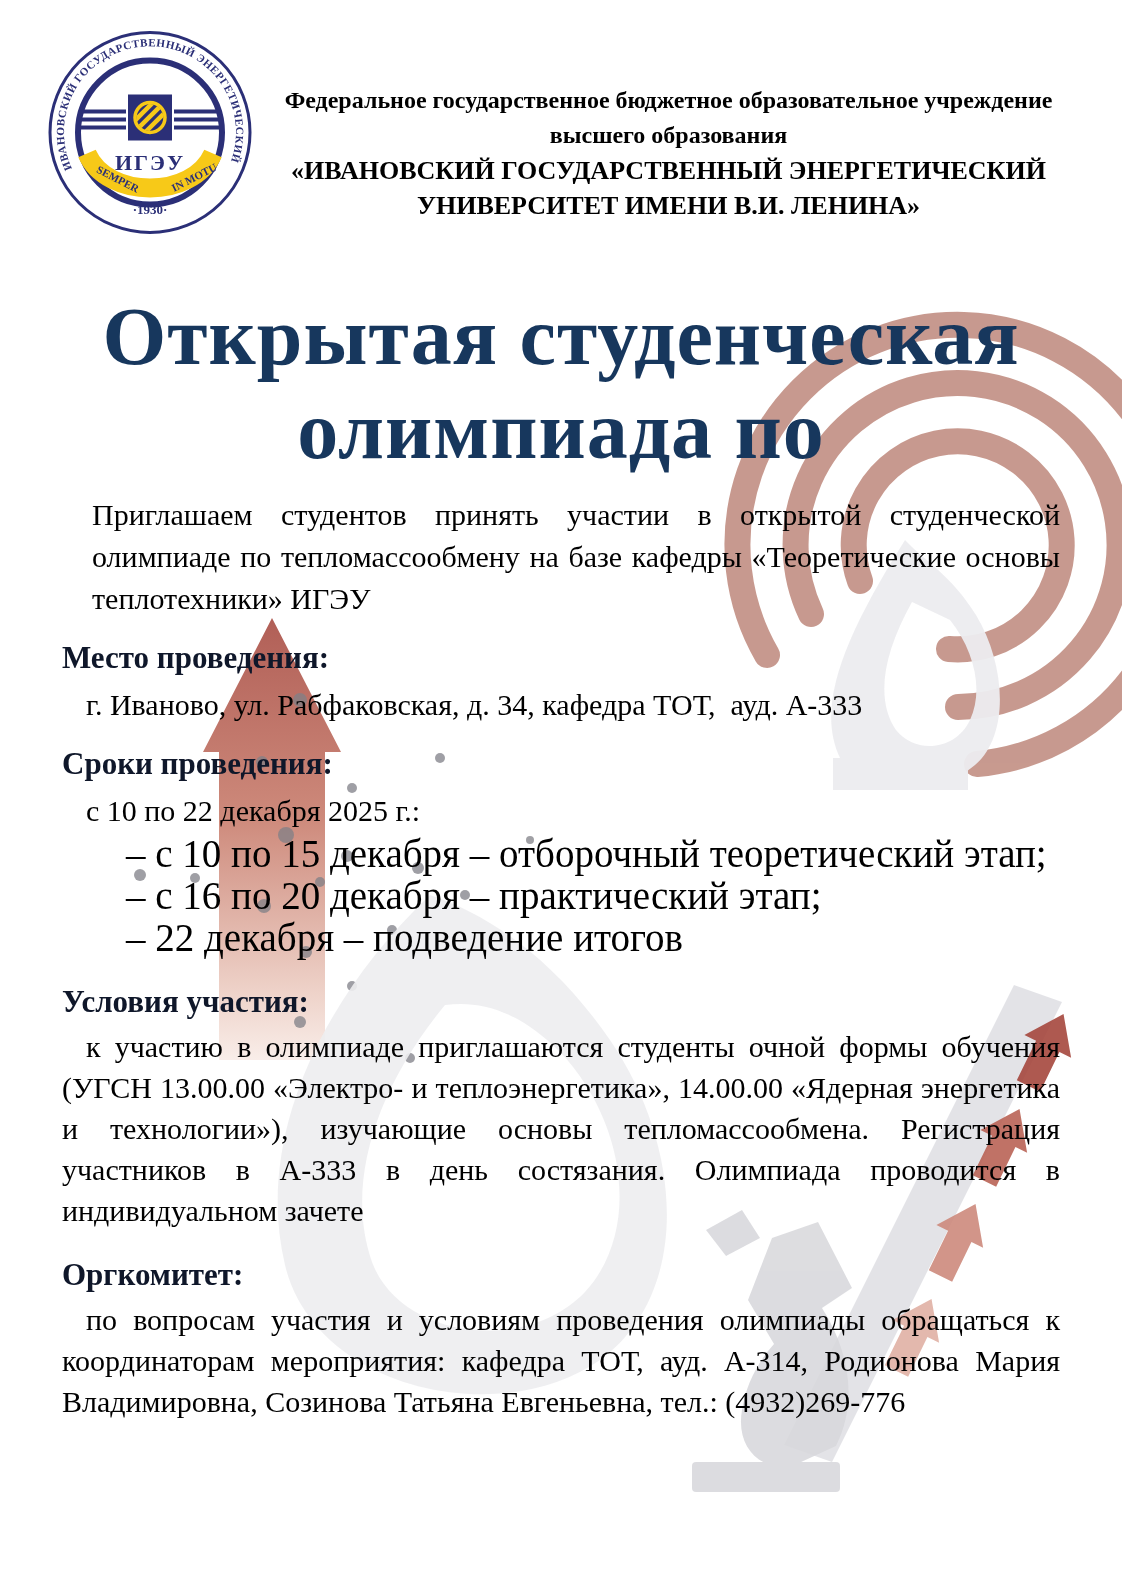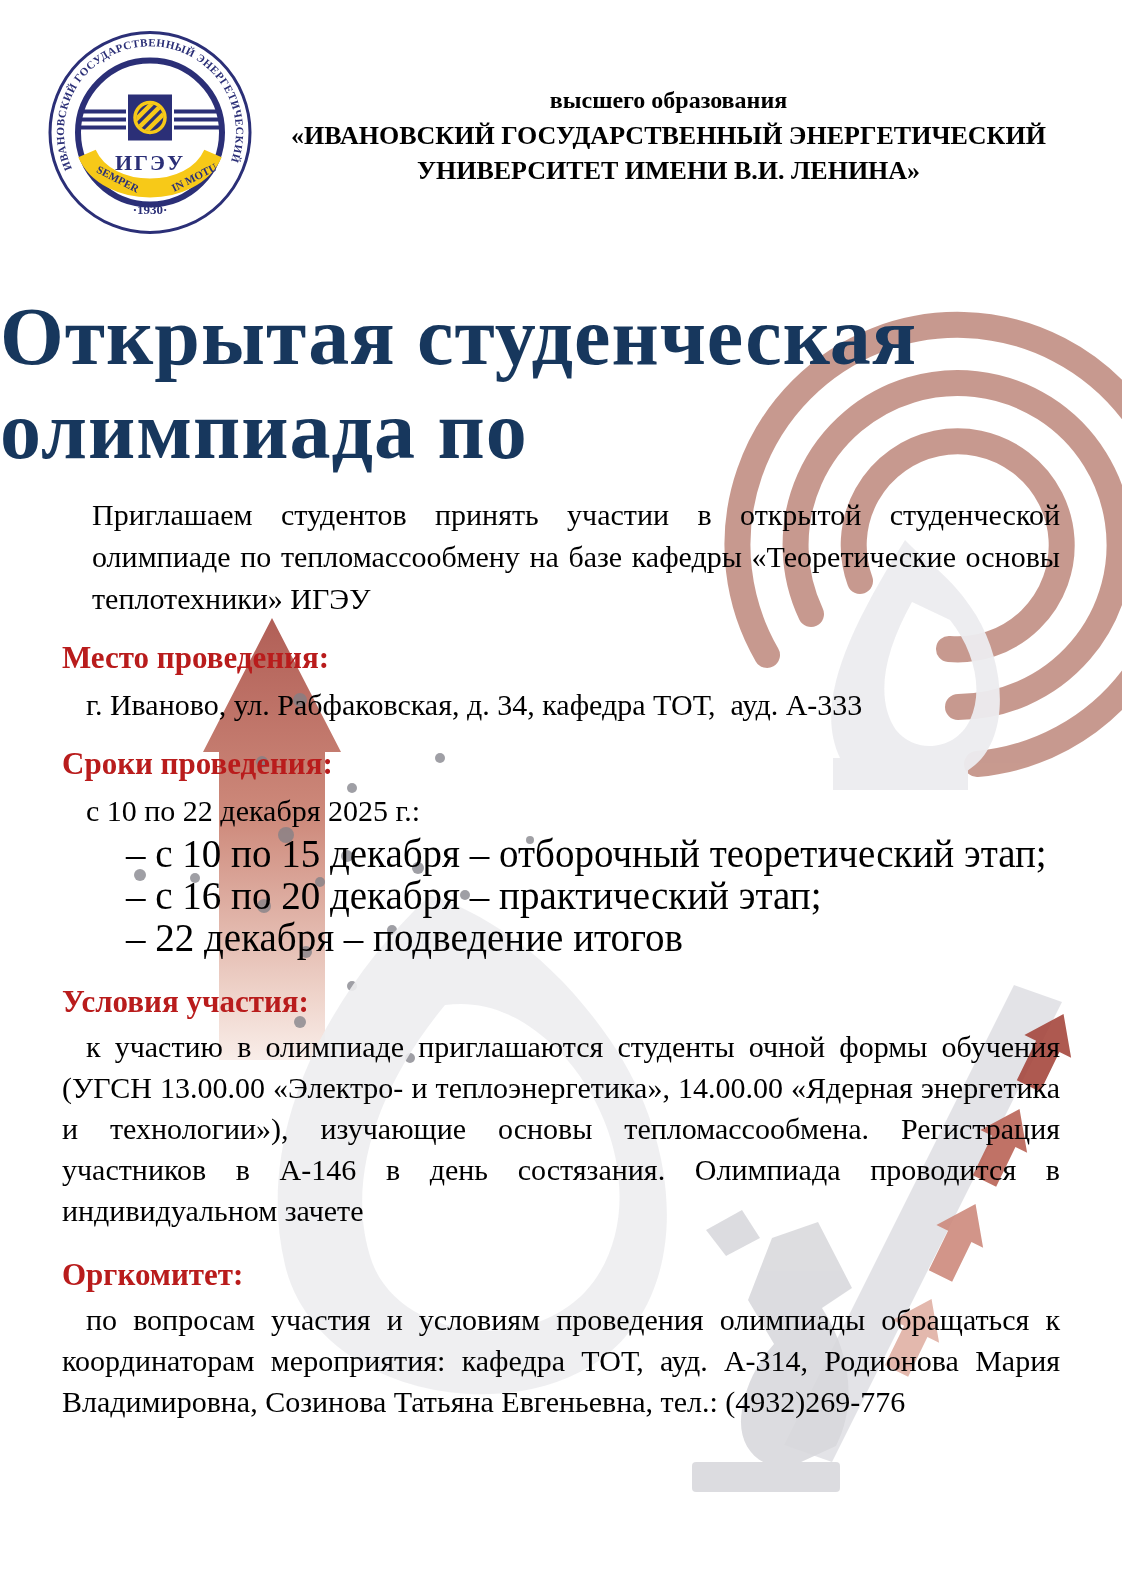--- a/index.html
+++ b/index.html
@@ -15,36 +15,36 @@
   .header { display:flex; padding:25px 40px 0 45px; }
   .logo-wrap { width:210px; height:215px; flex:none; }
   .org-block {
     flex:1; text-align:center; font-weight:bold;
     padding-top:58px; font-size:24px; line-height:35px;
   }
   .org-block .caps { font-size:26px; }
 
   
   .main-title {
-    margin-top:50px; 
+    margin-top:50px; text-align:center;
     color:#17375d; font-weight:bold;
     font-size:82px; line-height:94px;
     letter-spacing:1px;
   }
 
   
   .intro {
     margin:16px 62px 0 92px;
     font-size:30px; line-height:42px;
     text-align:justify;
   }
   .sec-heading {
     margin:20px 62px 0 62px;
     font-size:31px; line-height:36px;
-    font-weight:bold; color:#b91c1c;
+    font-weight:bold; color:#0f172a;
   }
   .indent-line {
     margin:8px 62px 0 62px;
     font-size:30px; line-height:42px;
     text-indent:24px;
   }
   .dash-item {
     margin:2px 62px 0 62px; padding-left:64px;
     font-size:39px; line-height:40px;
   }
@@ -179,20 +179,21 @@
             <use href="#ribbonPath" fill="none" stroke-width="19" stroke="#f7c918"></use>
             <text x="50" y="152" font-size="11" font-weight="bold" transform="rotate(27 66 150)" fill="#2b2f77">SEMPER</text>
             <text x="124" y="156" font-size="11" font-weight="bold" transform="rotate(-27 144 150)" fill="#2b2f77">IN MOTU</text>
           </g>
 
           <text x="105" y="186" text-anchor="middle" font-size="13" font-weight="bold" fill="#2b2f77">·1930·</text>
         </svg>
       </div>
 
       <div class="org-block">
+        <div>Федеральное государственное бюджетное образовательное учреждение</div>
         <div>высшего образования</div>
         <div class="caps">«ИВАНОВСКИЙ ГОСУДАРСТВЕННЫЙ ЭНЕРГЕТИЧЕСКИЙ</div>
         <div class="caps">УНИВЕРСИТЕТ ИМЕНИ В.И. ЛЕНИНА»</div>
       </div>
     </div>
 
     <div class="main-title">
       <div>Открытая студенческая</div>
       <div>олимпиада по</div>
     </div>
@@ -202,19 +203,19 @@
     <h2 class="sec-heading">Место проведения:</h2>
     <p class="indent-line">г. Иваново, ул. Рабфаковская, д. 34, кафедра ТОТ,&nbsp; ауд. А-333</p>
 
     <h2 class="sec-heading">Сроки проведения:</h2>
     <p class="indent-line">с 10 по 22 декабря 2025 г.:</p>
     <p class="dash-item">– с 10 по 15 декабря – отборочный теоретический этап;</p>
     <p class="dash-item">– с 16 по 20 декабря – практический этап;</p>
     <p class="dash-item">– 22 декабря – подведение итогов</p>
 
     <h2 class="sec-heading mt-lg">Условия участия:</h2>
-    <p class="para">к участию в олимпиаде приглашаются студенты очной формы обучения (УГСН 13.00.00 «Электро- и теплоэнергетика», 14.00.00 «Ядерная энергетика и технологии»), изучающие основы тепломассообмена. Регистрация участников в А-146 в день состязания. Олимпиада проводится в индивидуальном зачете</p>
+    <p class="para">к участию в олимпиаде приглашаются студенты очной формы обучения (УГСН 13.00.00 «Электро- и теплоэнергетика», 14.00.00 «Ядерная энергетика и технологии»), изучающие основы тепломассообмена. Регистрация участников в А-333 в день состязания. Олимпиада проводится в индивидуальном зачете</p>
 
     <h2 class="sec-heading mt-lg">Оргкомитет:</h2>
     <p class="para">по вопросам участия и условиям проведения олимпиады обращаться к координаторам мероприятия: кафедра ТОТ, ауд. А-314, Родионова Мария Владимировна, Созинова Татьяна Евгеньевна, тел.: (4932)269-776</p>
 
   </div>
 </div>
 
 </body></html>

